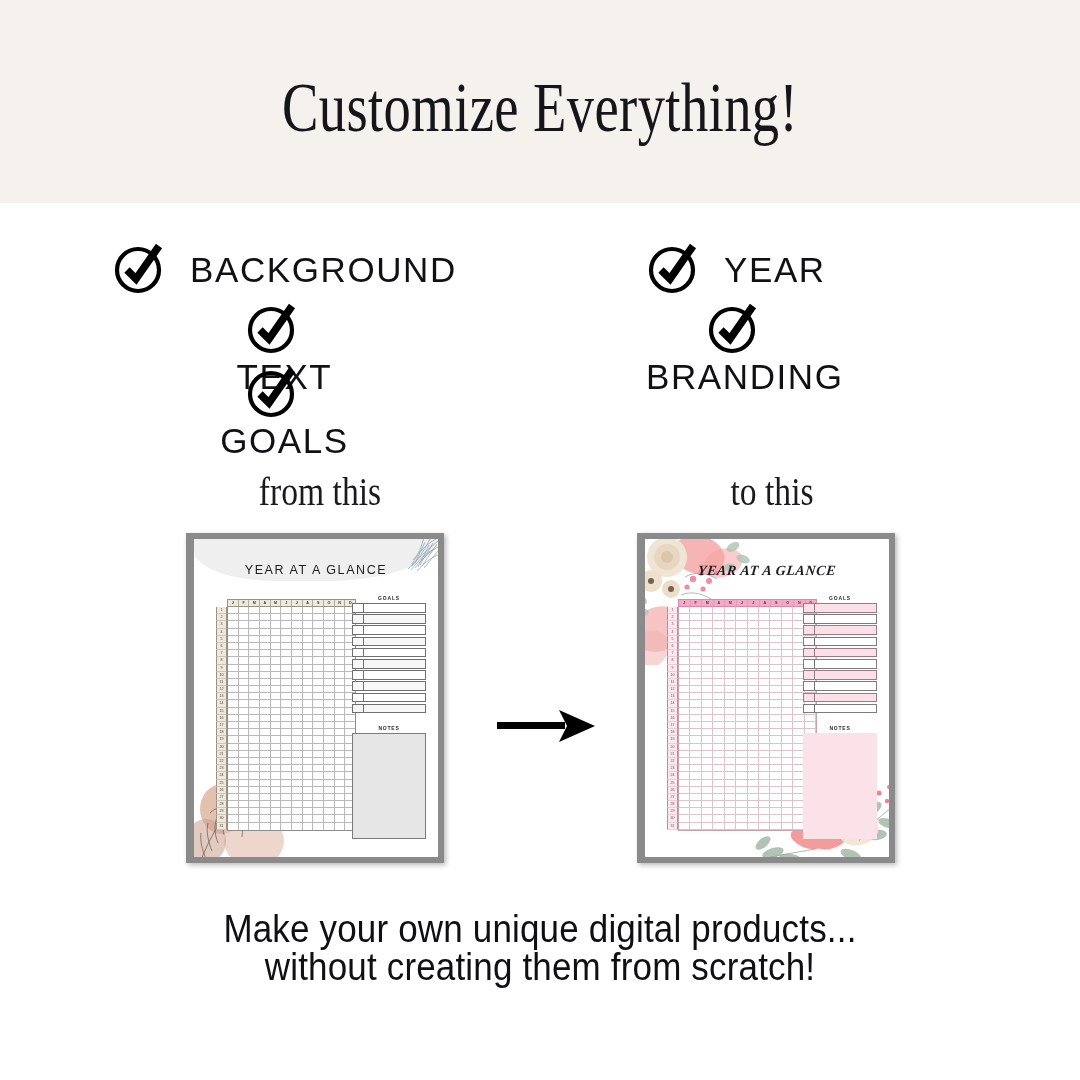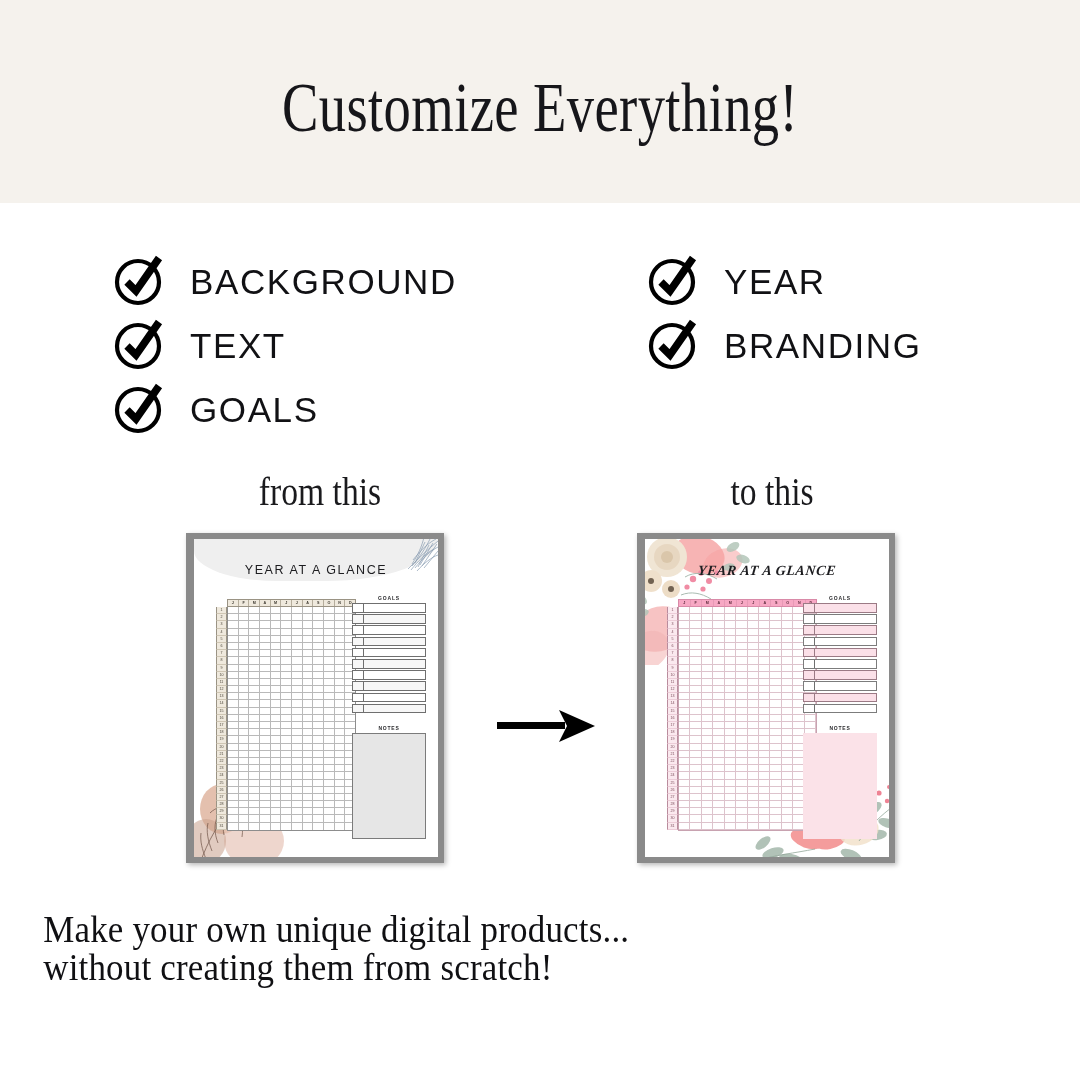--- a/index.html
+++ b/index.html
@@ -39,35 +39,35 @@
     color: #16161a;
     letter-spacing: 0.5px;
     transform: scaleX(0.78);
     transform-origin: center center;
     white-space: nowrap;
   }
 
   
   .features {
     position: absolute;
-    left: 0; top: 248px;
+    left: 0; top: 236px;
     width: 898px;
     height: 205px;
   }
   .feature-col { position: absolute; top: 0; }
   .feature-col.left  { left: 112px; }
   .feature-col.right { left: 646px; }
 
   .feature-row {
     display: flex;
     align-items: center;
     height: 64px;
     margin-bottom: 0px;
   }
-  .feature-row + .feature-row { margin-top: 0px; }
+  .feature-row + .feature-row { margin-top: 0px; flex-direction: column; }
 
   .check-icon {
     position: relative;
     width: 56px;
     height: 56px;
     flex: 0 0 56px;
     margin-right: 22px;
   }
   .check-icon svg { display: block; width: 56px; height: 56px; overflow: visible; }
 
@@ -273,22 +273,22 @@
     position: absolute;
     left: 497px; top: 707px;
     width: 98px; height: 38px;
   }
 
   
   .tagline {
     position: absolute;
     left: 0; top: 912px;
     width: 1080px;
-    text-align: left;
-    font-family: Liberation Serif, serif;
+    text-align: center;
+    font-family: Liberation Sans, sans-serif;
     font-size: 38px;
     line-height: 34px;
     color: #101013;
     letter-spacing: 0.2px;
   }
   .tagline .l1, .tagline .l2 {
     display: block;
     transform: scaleX(0.92);
   }
   .tagline .l2 { margin-top: 4px; }

